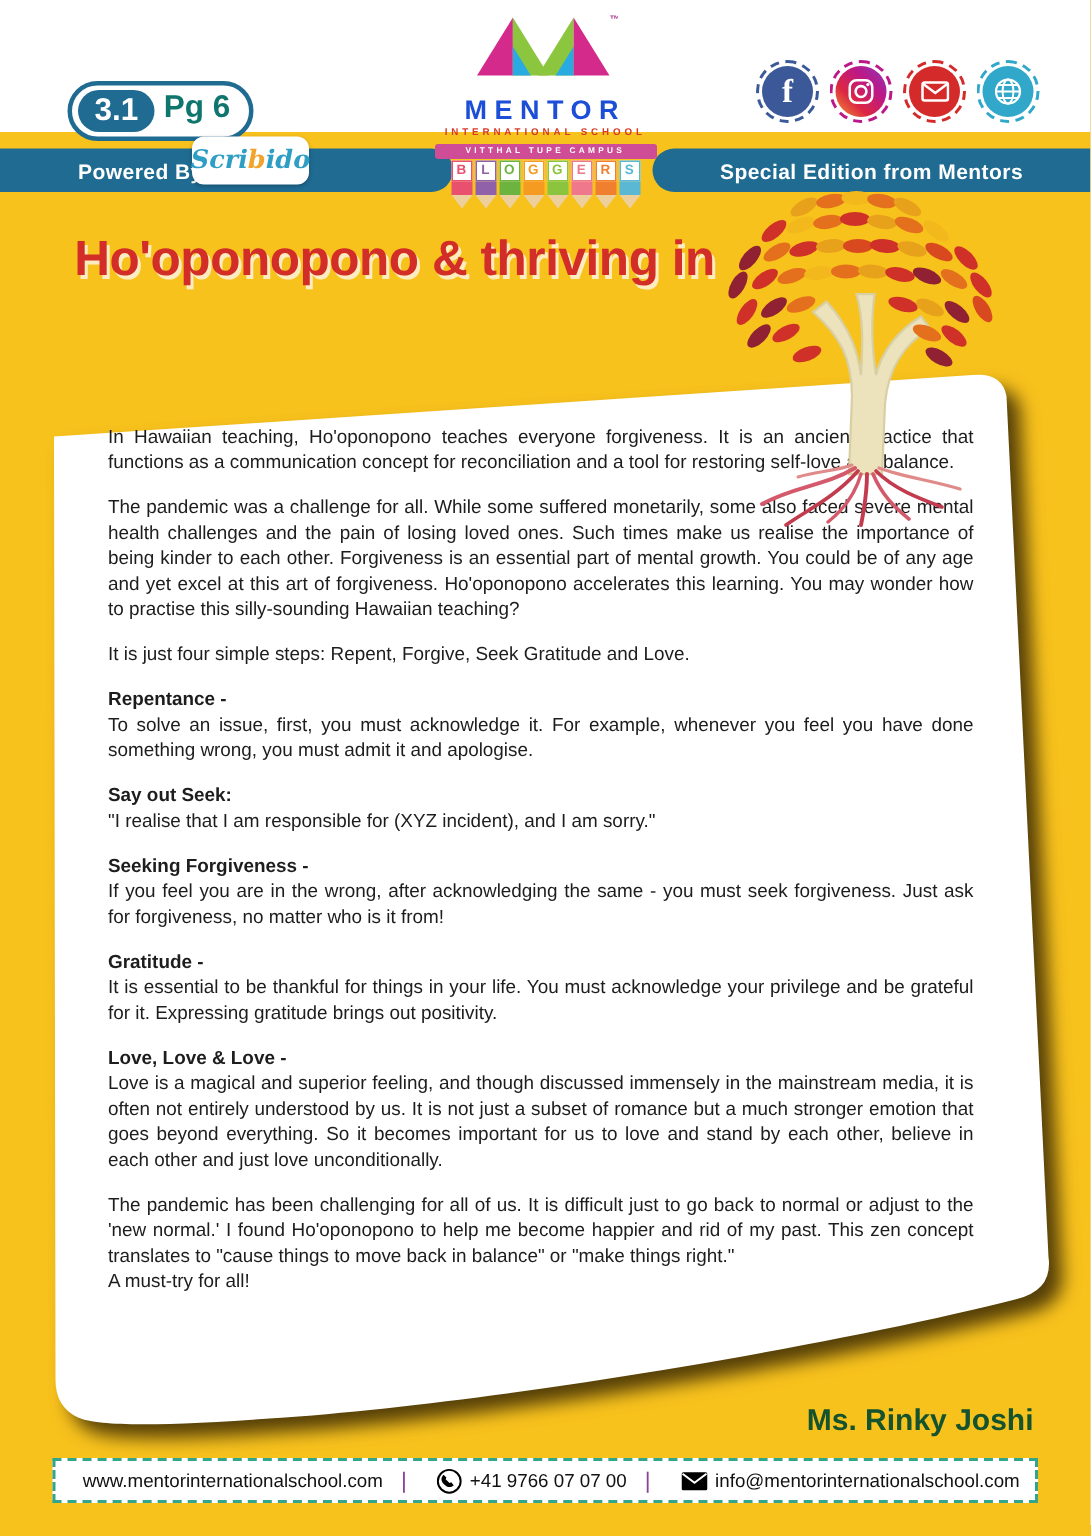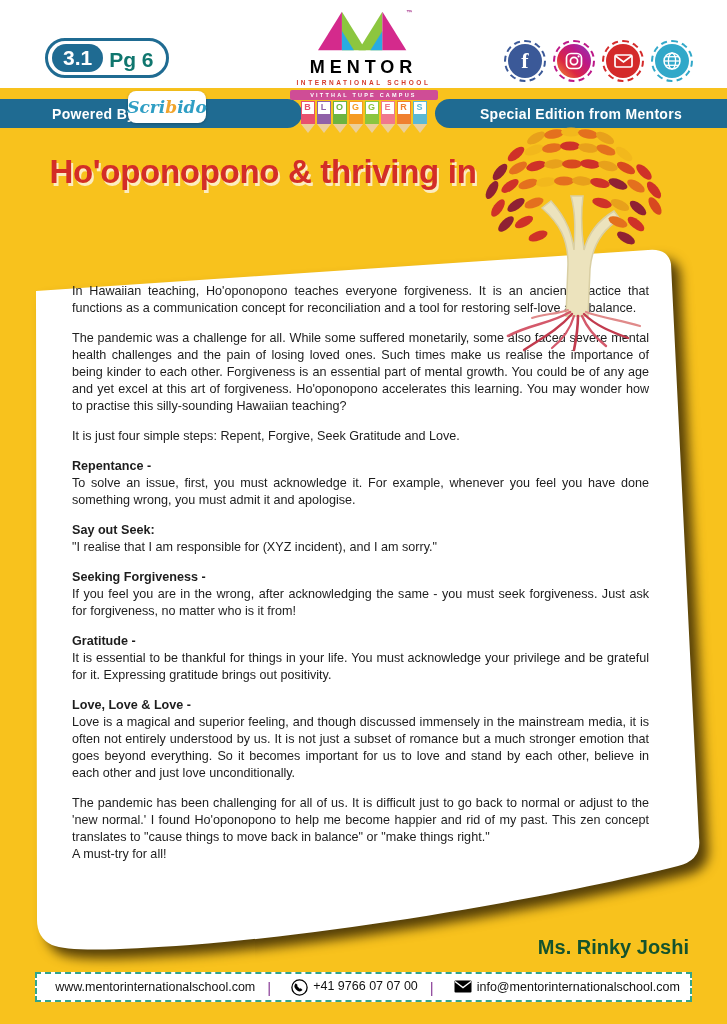--- a/index.html
+++ b/index.html
@@ -15,39 +15,39 @@
   .band-label{color:#fff;font-weight:bold;font-size:14px;letter-spacing:.3px;}
   .band-left .band-label{margin-left:52px;}
   .scribido-box{
     position:absolute;left:128px;top:-8px;width:78px;height:32px;background:#fff;
     border-radius:8px;box-shadow:0 1px 3px rgba(0,0,0,.25);display:flex;align-items:center;justify-content:center;
   }
   .scribido-word{font-family:"DejaVu Serif",serif;font-style:italic;font-weight:bold;font-size:17px;color:#2f9ec4;}
   .scribido-word .b{color:#f1a42c;}
   
   .issue-badge{
-    position:absolute;top:38px;left:45px;display:flex;align-items:flex-end;gap:6px;
+    position:absolute;top:54px;left:45px;display:flex;align-items:flex-start;gap:6px;
     border:3px solid #1f6b92;border-radius:999px;background:#fff;padding:3px 12px 3px 4px;z-index:3;
   }
   .issue-num{background:#1f6b92;color:#fff;font-weight:bold;font-size:21px;border-radius:999px;padding:2px 11px;}
   .issue-page{color:#0f766e;font-weight:bold;font-size:21px;}
   
   .social{position:absolute;top:44px;right:38px;display:flex;gap:15px;z-index:3;}
   .soc{
     width:34px;height:34px;border-radius:50%;display:flex;align-items:center;justify-content:center;
     outline:2px dashed #888;outline-offset:2px;cursor:pointer;
   }
   .soc-fb{background:#3b5998;outline-color:#3b5998;color:#fff;font-weight:bold;font-size:22px;font-family:"Liberation Serif",serif;}
   .soc-ig{background:linear-gradient(45deg,#f09433,#dc2743,#bc1888,#8a3ab9);outline-color:#bc1888;}
   .soc-mail{background:#d42a2a;outline-color:#d42a2a;}
   .soc-web{background:#31a8c9;outline-color:#31a8c9;}
   
   .logo{position:absolute;top:8px;left:50%;transform:translateX(-50%);width:160px;z-index:6;text-align:center;}
   .logo-tri{display:block;margin:0 auto;}
-  .logo-name{color:#000000;font-weight:bold;font-size:18px;letter-spacing:5px;line-height:1;margin-top:4px;}
+  .logo-name{color:#1d4ed8;font-weight:bold;font-size:18px;letter-spacing:5px;line-height:1;margin-top:10px;}
   .logo-sub{color:#d43a2a;font-weight:bold;font-size:6.5px;letter-spacing:2.6px;margin-top:3px;}
   .logo-campus{background:#cf4d96;color:#fff;font-weight:bold;font-size:5.5px;letter-spacing:2.2px;
     padding:2px 0;margin:4px 6px 0 6px;border-radius:2px;}
   .pencils{display:flex;justify-content:center;gap:2px;margin-top:1px;}
   .pencil{width:14px;display:flex;flex-direction:column;align-items:center;}
   .pencil-letter{box-sizing:border-box;width:14px;height:14px;background:#fff;border:1.6px solid;
     font-weight:bold;font-size:9px;line-height:11px;text-align:center;}
   .pencil-body{width:14px;height:9px;}
   .pencil-tip{width:0;height:0;border-left:7px solid transparent;border-right:7px solid transparent;border-top:9px solid #eccf9a;}
   .pc0{border-color:#e8506e;color:#e8506e;} .pb0{background:#e8506e;}
@@ -76,21 +76,21 @@
   .card-text p.hd{font-weight:bold;margin-bottom:0;}
   .card-text p.tight{margin-bottom:0;}
   
   .author{position:absolute;top:936px;right:38px;z-index:3;font-weight:bold;font-size:20px;color:#14532d;}
   .footer-bar{
     position:absolute;left:35px;top:972px;width:657px;height:30px;box-sizing:border-box;z-index:3;
     background:#fff;border:2px dashed #33a58c;display:flex;align-items:center;justify-content:center;
     gap:12px;font-size:12.5px;color:#111;
   }
   .footer-sep{color:#8a3f98;font-size:15px;}
-  .footer-item{display:flex;gap:5px;cursor:pointer;margin-left:8px;}
+  .footer-item{display:flex;align-items:center;gap:5px;cursor:pointer;margin-left:8px;}
 </style>
 </head>
 <body>
 
 <div class="page">
 
   <div class="header-white"></div>
 
   <div class="issue-badge">
     <span class="issue-num">3.1</span>

